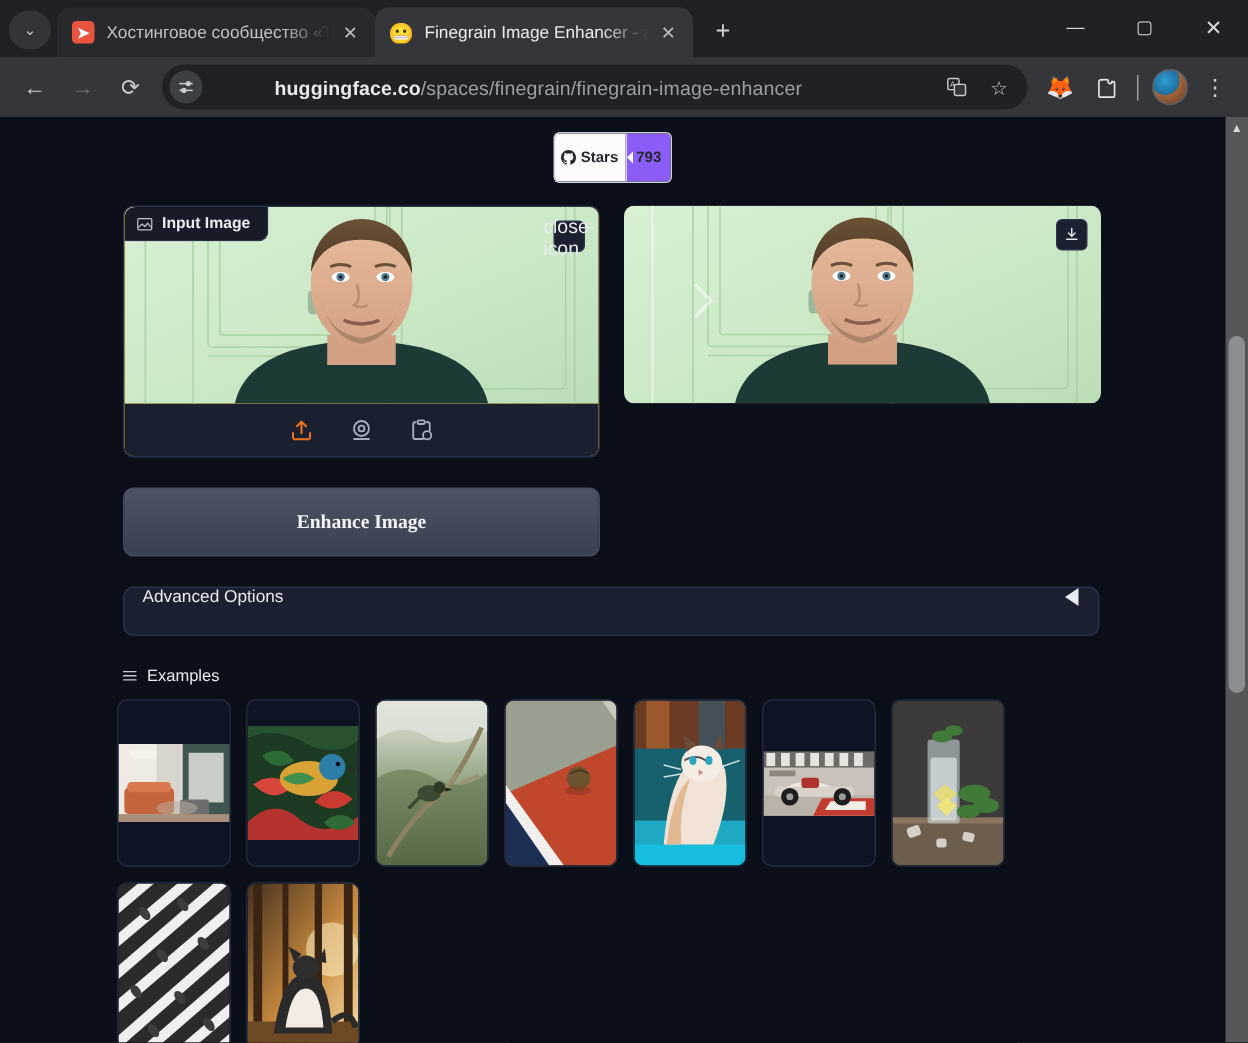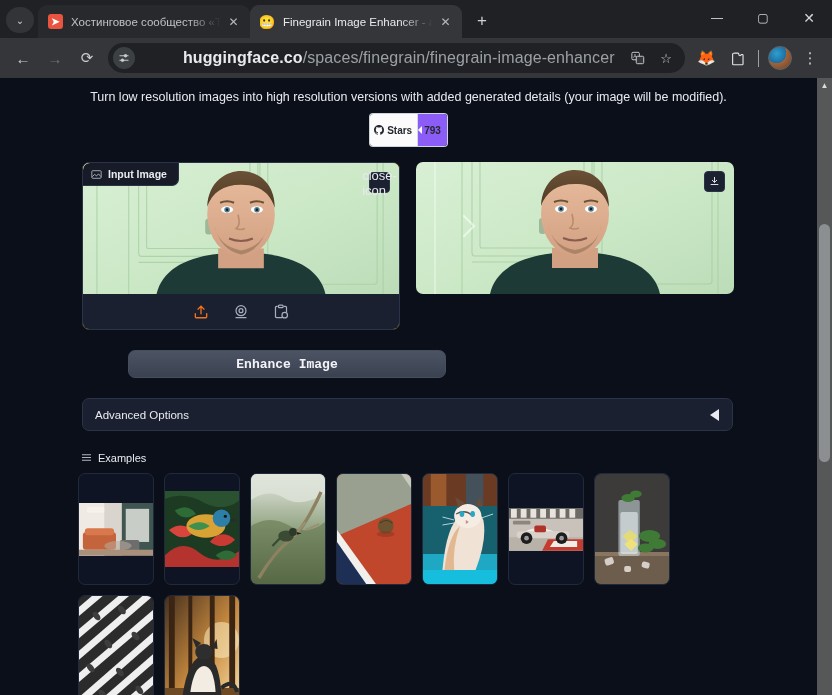--- a/index.html
+++ b/index.html
@@ -77,21 +77,21 @@
     flex: 1 1 auto; height: 30px; background: #202124; border-radius: 15px;
     display: flex; align-items: center; margin: 0 6px 0 4px; padding: 0 4px 0 5px;
     min-width: 0;
   }
   .omni-icon {
     width: 22px; height: 22px; flex: 0 0 22px; border-radius: 50%;
     background: #3c4043; display: flex; align-items: center; justify-content: center;
     margin-right: 8px;
   }
   .omni-url {
-    flex: 1 1 auto; font-size: 16px; color: #9aa0a6;
+    flex: 1 1 auto; font-size: 13px; color: #9aa0a6;
     white-space: nowrap; overflow: hidden; letter-spacing: .1px; padding-left: 40px;
   }
   .omni-url b { color: #e8eaed; font-weight: 700; }
   .omni-right { display: flex; align-items: center; gap: 2px; padding-right: 2px; }
   .omni-act {
     width: 26px; height: 26px; border-radius: 50%;
     display: flex; align-items: center; justify-content: center;
     color: #c9ccd0; font-size: 13px;
   }
   .ext-btn {
@@ -176,31 +176,31 @@
     z-index: 4; opacity: .55;
   }
   .slider-line {
     position: absolute; left: 18px; top: 0; bottom: 0; width: 2px;
     background: rgba(255,255,255,.35); z-index: 3;
   }
 
   
   .enhance-wrap { padding: 0 82px; margin-top: 20px; }
   .btn-enhance {
-    width: 318px; height: 28px; border-radius: 7px;
+    width: 318px; height: 46px; border-radius: 7px;
     background: linear-gradient(180deg, #4c5464 0%, #3a4151 100%);
     border: 1px solid #454d5e; color: #f2f4f8;
-    font-size: 13px; font-weight: 700; font-family: Liberation Mono, monospace;
-    display: flex; align-items: center; justify-content: center; margin-left: 46px;
+    font-size: 13px; font-weight: 700; font-family: Liberation Serif, serif;
+    display: flex; align-items: center; justify-content: center;
   }
   .adv-wrap { padding: 0 82px; margin-top: 20px; }
   .adv-accordion {
     width: 651px; height: 33px; border-radius: 7px;
     background: #1a2030; border: 1px solid #2b3348;
-    display: flex; align-items: center; justify-content: space-between;
+    display: flex; justify-content: space-between;
     padding: 0 13px 0 12px;
   }
   .adv-title { font-size: 11.5px; color: #e8eaef; }
   .adv-caret {
     width: 0; height: 0; border-top: 6px solid transparent;
     border-bottom: 6px solid transparent; border-right: 9px solid #e8eaef;
   }
 
   
   .ex-wrap { padding: 0 78px; margin-top: 21px; }
@@ -297,21 +297,20 @@
     </div>
     <div class="ext-sep"></div>
     <div class="avatar-btn"></div>
     <div class="ext-btn">⋮</div>
   </div>
 
   <div class="viewport">
     <div class="page">
 
       <div class="intro">
-        <p>Turn low resolution images into high resolution versions with added generated details (your image will be modified).</p>
         <div class="badge-row">
           <span class="gh-badge">
             <span class="gh-left">
               <svg width="10" height="10" viewBox="0 0 16 16" fill="#24292f">
                 <path d="M8 0C3.58 0 0 3.58 0 8c0 3.54 2.29 6.53 5.47 7.59.4.07.55-.17.55-.38 0-.19-.01-.82-.01-1.49-2.01.37-2.53-.49-2.69-.94-.09-.23-.48-.94-.82-1.13-.28-.15-.68-.52-.01-.53.63-.01 1.08.58 1.23.82.72 1.21 1.87.87 2.33.66.07-.52.28-.87.51-1.07-1.78-.2-3.64-.89-3.64-3.95 0-.87.31-1.59.82-2.15-.08-.2-.36-1.02.08-2.12 0 0 .67-.21 2.2.82a7.4 7.4 0 0 1 2-.27c.68 0 1.36.09 2 .27 1.53-1.04 2.2-.82 2.2-.82.44 1.1.16 1.92.08 2.12.51.56.82 1.27.82 2.15 0 3.07-1.87 3.75-3.65 3.95.29.25.54.73.54 1.48 0 1.07-.01 1.93-.01 2.2 0 .21.15.46.55.38A8.01 8.01 0 0 0 16 8c0-4.42-3.58-8-8-8z"></path>
               </svg>
               <span>Stars</span>
             </span>
             <span class="gh-right">793</span>
           </span>

